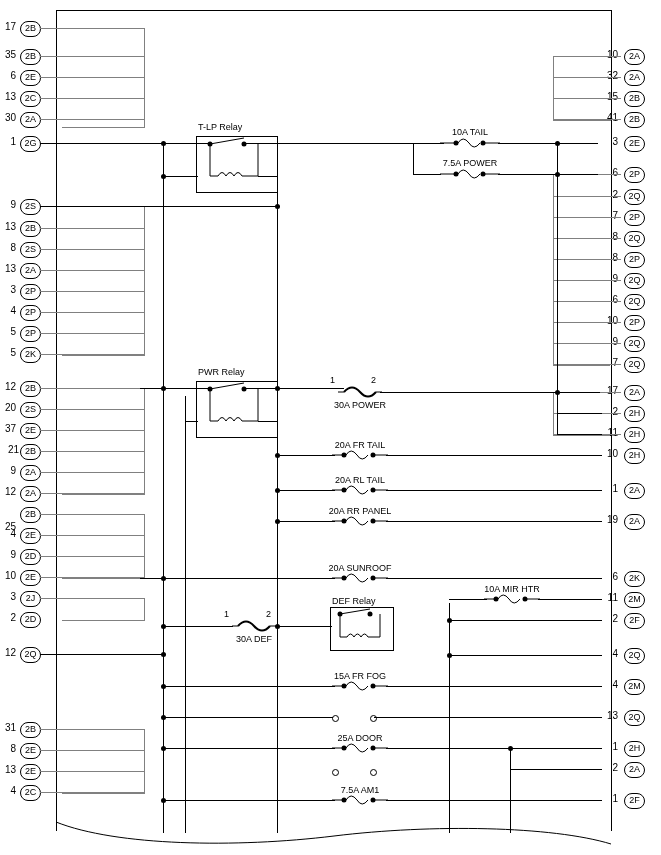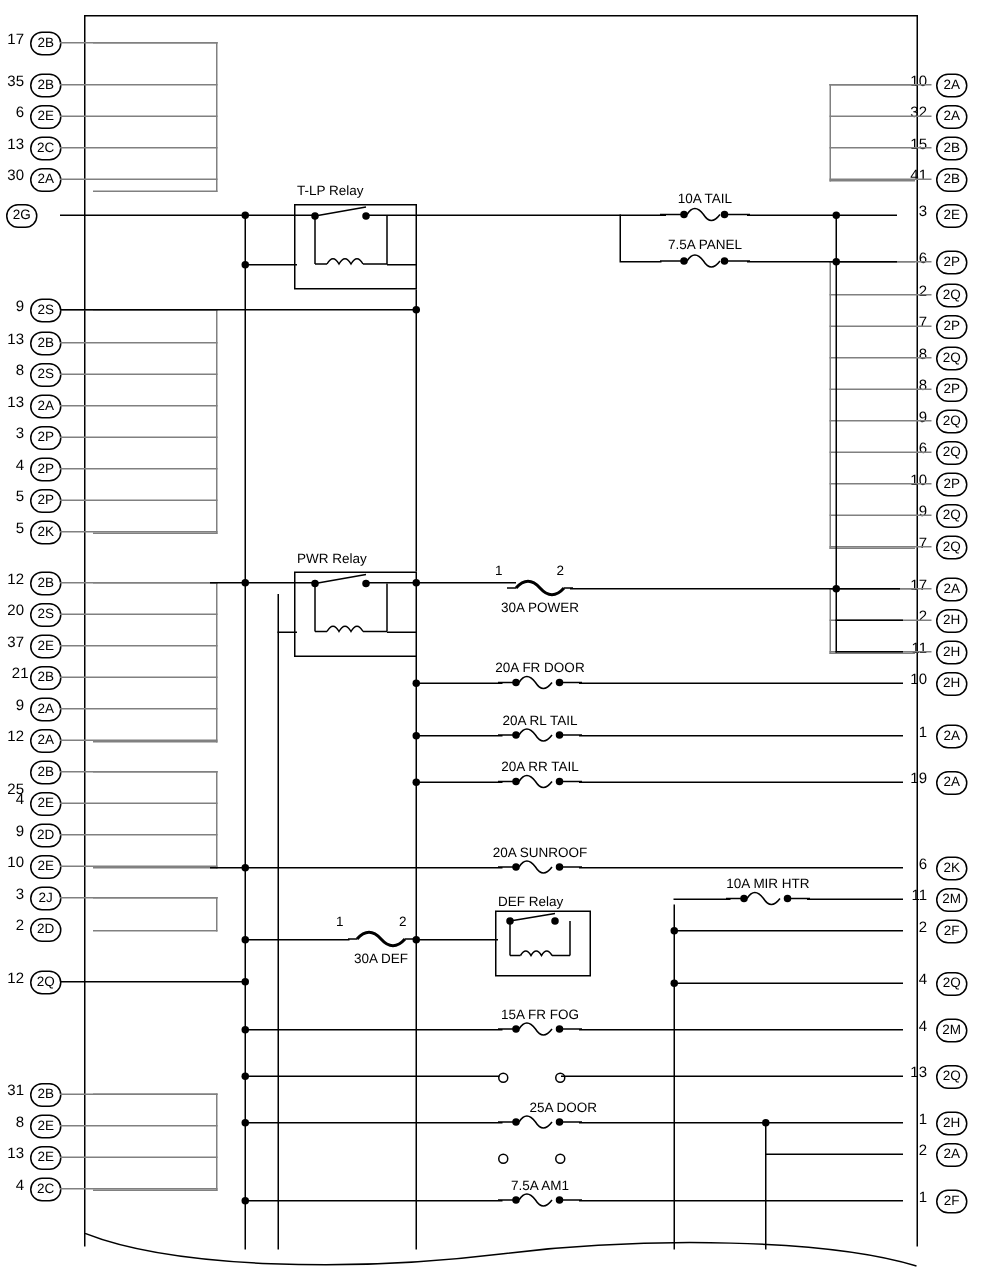--- a/index.html
+++ b/index.html
@@ -33,21 +33,21 @@
     <div class="conn" style="left:20px;top:21px;">2B</div>
     <div class="pinnum" style="left:0px;top:49px;width:16px;">35</div>
     <div class="conn" style="left:20px;top:49px;">2B</div>
     <div class="pinnum" style="left:0px;top:70px;width:16px;">6</div>
     <div class="conn" style="left:20px;top:70px;">2E</div>
     <div class="pinnum" style="left:0px;top:91px;width:16px;">13</div>
     <div class="conn" style="left:20px;top:91px;">2C</div>
     <div class="pinnum" style="left:0px;top:112px;width:16px;">30</div>
     <div class="conn" style="left:20px;top:112px;">2A</div>
     <div class="pinnum" style="left:0px;top:136px;width:16px;">1</div>
-    <div class="conn" style="left:4px;top:136px;">2G</div>
+    <div class="conn" style="left:20px;top:136px;">2G</div>
     <div class="pinnum" style="left:0px;top:199px;width:16px;">9</div>
     <div class="conn" style="left:20px;top:199px;">2S</div>
     <div class="pinnum" style="left:0px;top:221px;width:16px;">13</div>
     <div class="conn" style="left:20px;top:221px;">2B</div>
     <div class="pinnum" style="left:0px;top:242px;width:16px;">8</div>
     <div class="conn" style="left:20px;top:242px;">2S</div>
     <div class="pinnum" style="left:0px;top:263px;width:16px;">13</div>
     <div class="conn" style="left:20px;top:263px;">2A</div>
     <div class="pinnum" style="left:0px;top:284px;width:16px;">3</div>
     <div class="conn" style="left:20px;top:284px;">2P</div>
@@ -246,21 +246,21 @@
   <svg style="position:absolute;left:440px;top:136px;width:60px;height:14px;">
     <line x1="0" y1="7" x2="14" y2="7" stroke="#000"></line>
     <circle cx="16" cy="7" r="2.5" fill="#000"></circle>
     <path d="M18,7 q5,-8 11,0 q5,8 11,0" fill="none" stroke="#000"></path>
     <circle cx="43" cy="7" r="2.5" fill="#000"></circle>
     <line x1="45" y1="7" x2="60" y2="7" stroke="#000"></line>
   </svg>
   <div class="hline" style="left:498px;top:143px;width:100px;"></div>
   <div class="dot" style="left:555px;top:141px;"></div>
 
-  <div class="cmp" style="left:428px;top:158px;width:84px;">7.5A PANEL</div>
+  <div class="cmp" style="left:428px;top:158px;width:84px;">7.5A POWER</div>
   <svg style="position:absolute;left:440px;top:167px;width:60px;height:14px;">
     <line x1="0" y1="7" x2="14" y2="7" stroke="#000"></line>
     <circle cx="16" cy="7" r="2.5" fill="#000"></circle>
     <path d="M18,7 q5,-8 11,0 q5,8 11,0" fill="none" stroke="#000"></path>
     <circle cx="43" cy="7" r="2.5" fill="#000"></circle>
     <line x1="45" y1="7" x2="60" y2="7" stroke="#000"></line>
   </svg>
   <div class="vline" style="left:413px;top:143px;height:31px;"></div>
   <div class="hline" style="left:413px;top:174px;width:28px;"></div>
   <div class="hline" style="left:498px;top:174px;width:100px;"></div>
@@ -291,21 +291,21 @@
     <line x1="0" y1="7" x2="6" y2="7" stroke="#000"></line>
     <path d="M6,7 q8,-9 16,0 q8,9 16,0" fill="none" stroke="#000" stroke-width="2"></path>
     <line x1="38" y1="7" x2="44" y2="7" stroke="#000"></line>
   </svg>
   <div class="cmp" style="left:322px;top:400px;width:76px;">30A POWER</div>
   <div class="hline" style="left:380px;top:392px;width:220px;"></div>
   <div class="dot" style="left:555px;top:390px;"></div>
   <div class="hline" style="left:557px;top:413px;width:45px;"></div>
   <div class="hline" style="left:557px;top:434px;width:45px;"></div>
 
-  <div class="cmp" style="left:318px;top:440px;width:84px;">20A FR DOOR</div>
+  <div class="cmp" style="left:318px;top:440px;width:84px;">20A FR TAIL</div>
   <svg style="position:absolute;left:332px;top:448px;width:56px;height:14px;">
     <line x1="0" y1="7" x2="10" y2="7" stroke="#000"></line>
     <circle cx="12" cy="7" r="2.5" fill="#000"></circle>
     <path d="M14,7 q5,-8 11,0 q5,8 11,0" fill="none" stroke="#000"></path>
     <circle cx="41" cy="7" r="2.5" fill="#000"></circle>
     <line x1="43" y1="7" x2="56" y2="7" stroke="#000"></line>
   </svg>
   <div class="hline" style="left:277px;top:455px;width:58px;"></div>
   <div class="hline" style="left:386px;top:455px;width:216px;"></div>
   <div class="dot" style="left:275px;top:453px;"></div>
@@ -315,21 +315,21 @@
     <line x1="0" y1="7" x2="10" y2="7" stroke="#000"></line>
     <circle cx="12" cy="7" r="2.5" fill="#000"></circle>
     <path d="M14,7 q5,-8 11,0 q5,8 11,0" fill="none" stroke="#000"></path>
     <circle cx="41" cy="7" r="2.5" fill="#000"></circle>
     <line x1="43" y1="7" x2="56" y2="7" stroke="#000"></line>
   </svg>
   <div class="hline" style="left:277px;top:490px;width:58px;"></div>
   <div class="hline" style="left:386px;top:490px;width:216px;"></div>
   <div class="dot" style="left:275px;top:488px;"></div>
 
-  <div class="cmp" style="left:318px;top:506px;width:84px;">20A RR TAIL</div>
+  <div class="cmp" style="left:318px;top:506px;width:84px;">20A RR PANEL</div>
   <svg style="position:absolute;left:332px;top:514px;width:56px;height:14px;">
     <line x1="0" y1="7" x2="10" y2="7" stroke="#000"></line>
     <circle cx="12" cy="7" r="2.5" fill="#000"></circle>
     <path d="M14,7 q5,-8 11,0 q5,8 11,0" fill="none" stroke="#000"></path>
     <circle cx="41" cy="7" r="2.5" fill="#000"></circle>
     <line x1="43" y1="7" x2="56" y2="7" stroke="#000"></line>
   </svg>
   <div class="hline" style="left:277px;top:521px;width:58px;"></div>
   <div class="hline" style="left:386px;top:521px;width:216px;"></div>
   <div class="dot" style="left:275px;top:519px;"></div>
@@ -399,21 +399,21 @@
   <div class="hline" style="left:40px;top:654px;width:125px;"></div>
   <div class="hline" style="left:449px;top:655px;width:153px;"></div>
   <div class="dot" style="left:447px;top:653px;"></div>
 
   <div class="odot" style="left:332px;top:715px;"></div>
   <div class="odot" style="left:370px;top:715px;"></div>
   <div class="hline" style="left:163px;top:717px;width:170px;"></div>
   <div class="hline" style="left:374px;top:717px;width:228px;"></div>
   <div class="dot" style="left:161px;top:715px;"></div>
 
-  <div class="cmp" style="left:322px;top:733px;width:76px;text-align:right;">25A DOOR</div>
+  <div class="cmp" style="left:322px;top:733px;width:76px;">25A DOOR</div>
   <svg style="position:absolute;left:332px;top:741px;width:56px;height:14px;">
     <line x1="0" y1="7" x2="10" y2="7" stroke="#000"></line>
     <circle cx="12" cy="7" r="2.5" fill="#000"></circle>
     <path d="M14,7 q5,-8 11,0 q5,8 11,0" fill="none" stroke="#000"></path>
     <circle cx="41" cy="7" r="2.5" fill="#000"></circle>
     <line x1="43" y1="7" x2="56" y2="7" stroke="#000"></line>
   </svg>
   <div class="hline" style="left:163px;top:748px;width:172px;"></div>
   <div class="hline" style="left:386px;top:748px;width:216px;"></div>
   <div class="dot" style="left:161px;top:746px;"></div>

